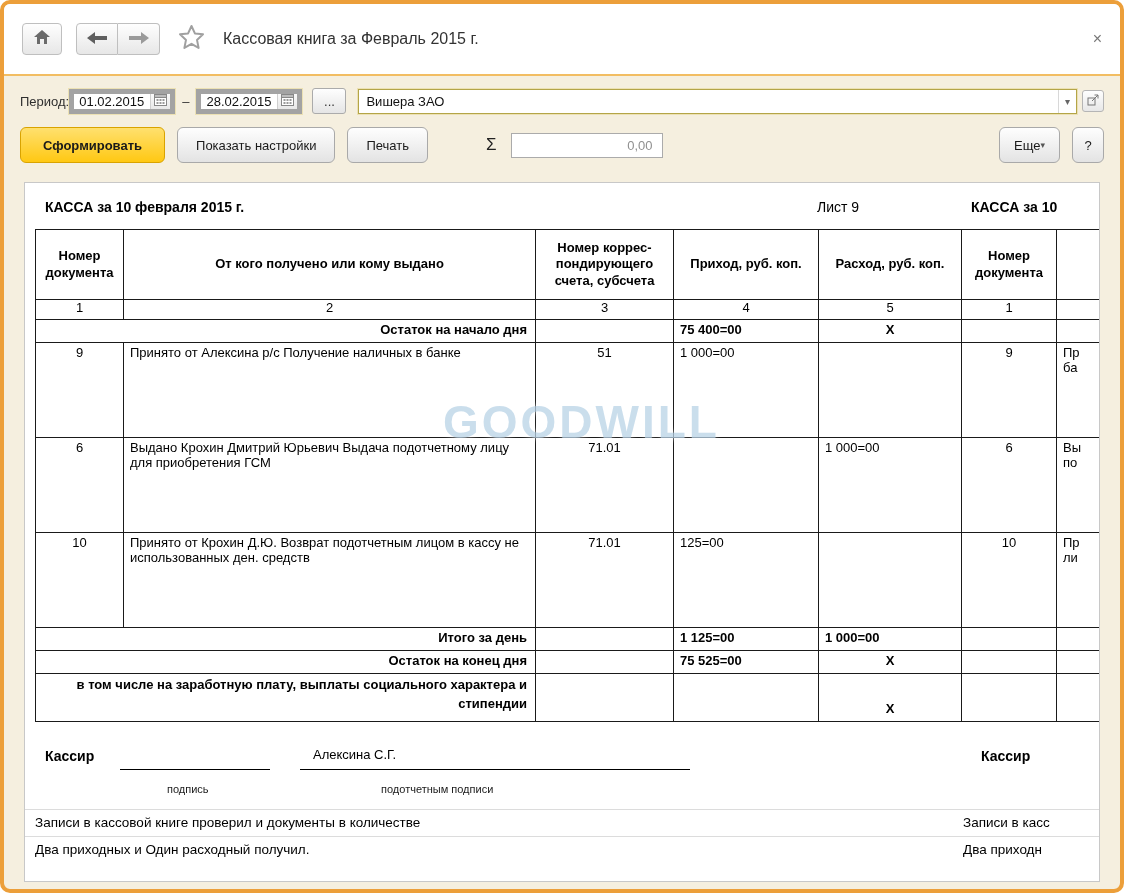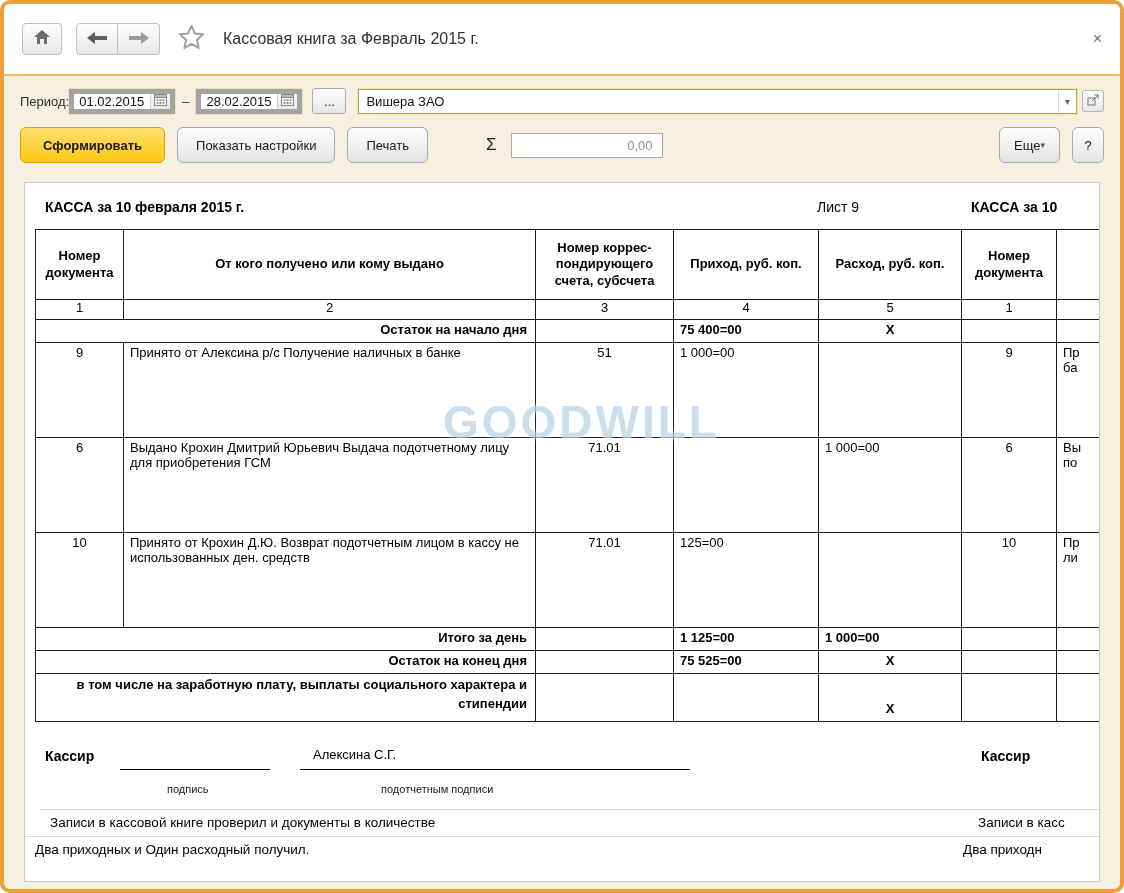--- a/index.html
+++ b/index.html
@@ -347,21 +347,21 @@
       <span class="sig-line1"></span>
       <span class="sig-name">Алексина С.Г.</span>
       <span class="sig-line2"></span>
       <span class="sig-cashier-right">Кассир</span>
     </div>
     <div class="sig-caps">
       <span class="cap1">подпись</span>
       <span class="cap2">подотчетным подписи</span>
     </div>
 
-    <div class="footer-line" style="margin-top:9px;margin-left:15px;">
+    <div class="footer-line" style="margin-top:9px;">
       <span>Записи в кассовой книге проверил и документы в количестве</span>
       <span class="footer-right">Записи в касс</span>
     </div>
     <div class="footer-line">
       <span>Два приходных и Один расходный получил.</span>
       <span class="footer-right">Два приходн</span>
     </div>
 
   </div>
 </div>

